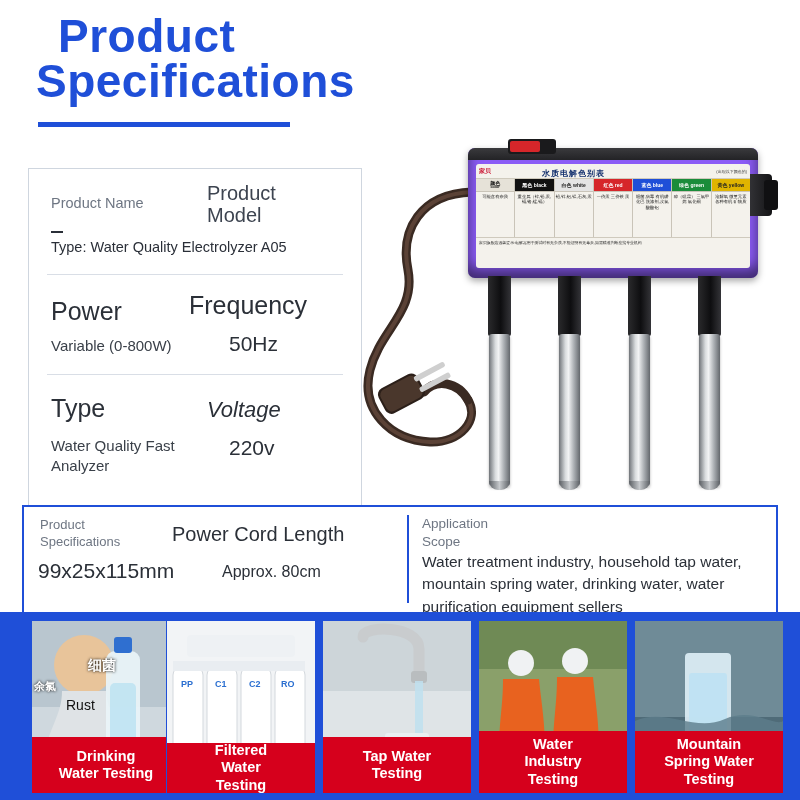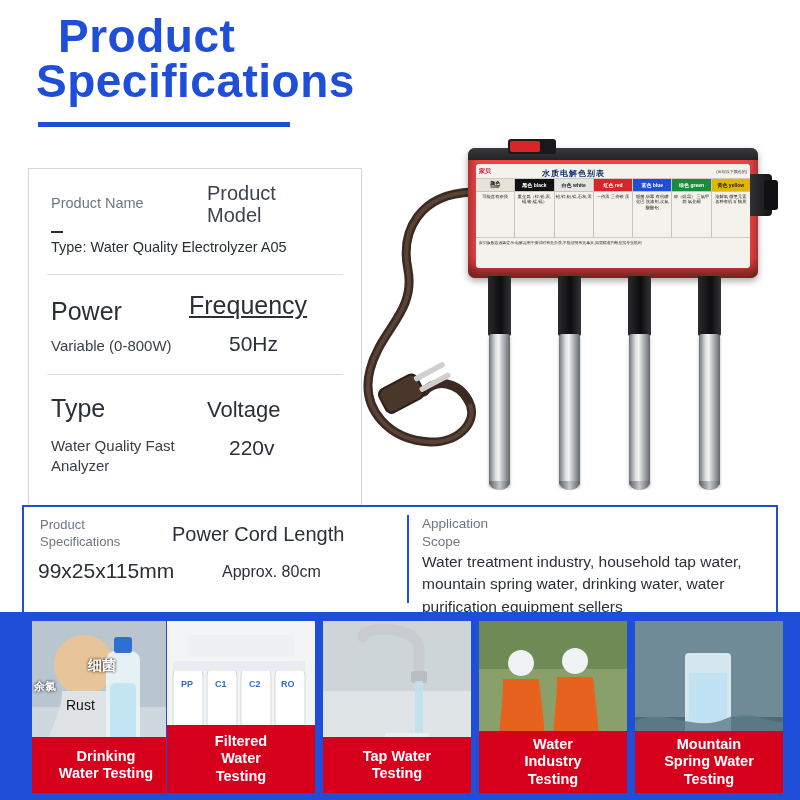--- a/index.html
+++ b/index.html
@@ -33,27 +33,27 @@
   .lbl{color:#6e7683;}
 
   
   .r1-label{position:absolute;left:22px;top:26px;font-size:14.5px;}
   .r1-model{position:absolute;left:178px;top:14px;font-size:20px;color:#3d4450;line-height:1.08;}
   .r1-type{position:absolute;left:22px;top:70px;font-size:14.5px;color:#2a2f38;}
   .r1-dash{position:absolute;left:22px;top:62px;width:12px;height:2px;background:#2a2f38;}
 
   
   .r2-power{position:absolute;left:22px;top:128px;font-size:25px;color:#2b3038;}
-  .r2-freq{position:absolute;left:160px;top:122px;font-size:25px;color:#2b3038;text-decoration:underline;}
+  .r2-freq{position:absolute;left:160px;top:122px;font-size:25px;color:#2b3038;}
   .r2-powerval{position:absolute;left:22px;top:168px;font-size:15px;color:#3a4049;}
   .r2-freqval{position:absolute;left:200px;top:163px;font-size:21px;color:#2b3038;}
 
   
   .r3-type{position:absolute;left:22px;top:225px;font-size:25px;color:#2b3038;}
-  .r3-volt{position:absolute;left:178px;top:228px;font-size:22px;color:#2b3038;}
+  .r3-volt{position:absolute;left:178px;top:228px;font-size:22px;color:#2b3038;font-style:italic;}
   .r3-typeval{position:absolute;left:22px;top:267px;font-size:15px;color:#3a4049;width:140px;line-height:1.35;}
   .r3-voltval{position:absolute;left:200px;top:267px;font-size:21px;color:#2b3038;}
 
   
   .lower-card{
     position:absolute;left:22px;top:505px;width:752px;height:105px;
     border:2px solid #1f4fd8;background:#ffffff;
   }
   .lc-spec-lbl{position:absolute;left:16px;top:10px;font-size:13px;color:#6e7683;line-height:1.3;}
   .lc-cord-lbl{position:absolute;left:148px;top:16px;font-size:20px;color:#2b3038;}
@@ -61,21 +61,21 @@
   .lc-cord-val{position:absolute;left:198px;top:56px;font-size:16px;color:#2b3038;}
   .lc-vline{position:absolute;left:383px;top:8px;width:2px;height:88px;background:#1f4fd8;}
   .lc-app-lbl{position:absolute;left:398px;top:8px;font-size:13.5px;color:#6e7683;line-height:1.3;}
   .lc-app-val{position:absolute;left:398px;top:44px;width:352px;font-size:15.5px;color:#2b3038;line-height:1.45;}
 
   
   .device{position:absolute;left:360px;top:120px;width:430px;height:400px;}
 
   .dev-body{
     position:absolute;left:108px;top:28px;width:290px;height:130px;
-    background:#ef4444;border-radius:7px;
+    background:#8b5cf6;border-radius:7px;
     box-shadow:inset 0 -9px 14px rgba(0,0,0,0.55), 0 3px 7px rgba(0,0,0,0.35);
   }
   .dev-body-top{
     position:absolute;left:0;top:0;width:100%;height:12px;
     background:linear-gradient(#3a3a3d,#232326);border-radius:7px 7px 0 0;
   }
   .sw{
     position:absolute;left:40px;top:-9px;width:48px;height:15px;
     background:#1a1a1c;border-radius:3px;
   }
@@ -296,21 +296,21 @@
         <rect x="74" y="46" width="30" height="104" rx="8" fill="#ffffff" stroke="#d3d8dd"></rect>
         <rect x="108" y="46" width="30" height="104" rx="8" fill="#ffffff" stroke="#d3d8dd"></rect>
         <rect x="6" y="40" width="132" height="10" fill="#e9edf1"></rect>
         <rect x="20" y="14" width="108" height="22" rx="4" fill="#eef1f4"></rect>
         <rect x="8" y="150" width="132" height="22" fill="#e2e7eb"></rect>
       </svg>
       <div class="ph-txt" style="left:14px;top:58px;font-size:9px;color:#2b6fd0;font-weight:bold;">PP</div>
       <div class="ph-txt" style="left:48px;top:58px;font-size:9px;color:#2b6fd0;font-weight:bold;">C1</div>
       <div class="ph-txt" style="left:82px;top:58px;font-size:9px;color:#2b6fd0;font-weight:bold;">C2</div>
       <div class="ph-txt" style="left:114px;top:58px;font-size:9px;color:#2b6fd0;font-weight:bold;">RO</div>
-      <div class="cap" style="height:68px;background:#d6001c;">
+      <div class="cap" style="height:50px;background:#d6001c;">
         <div>
           <div>Filtered</div>
           <div>Water</div>
           <div>Testing</div>
         </div>
       </div>
     </div>
 
     <div class="card" style="left:322px;">
       <svg class="photo" viewBox="0 0 148 172" preserveAspectRatio="none">

